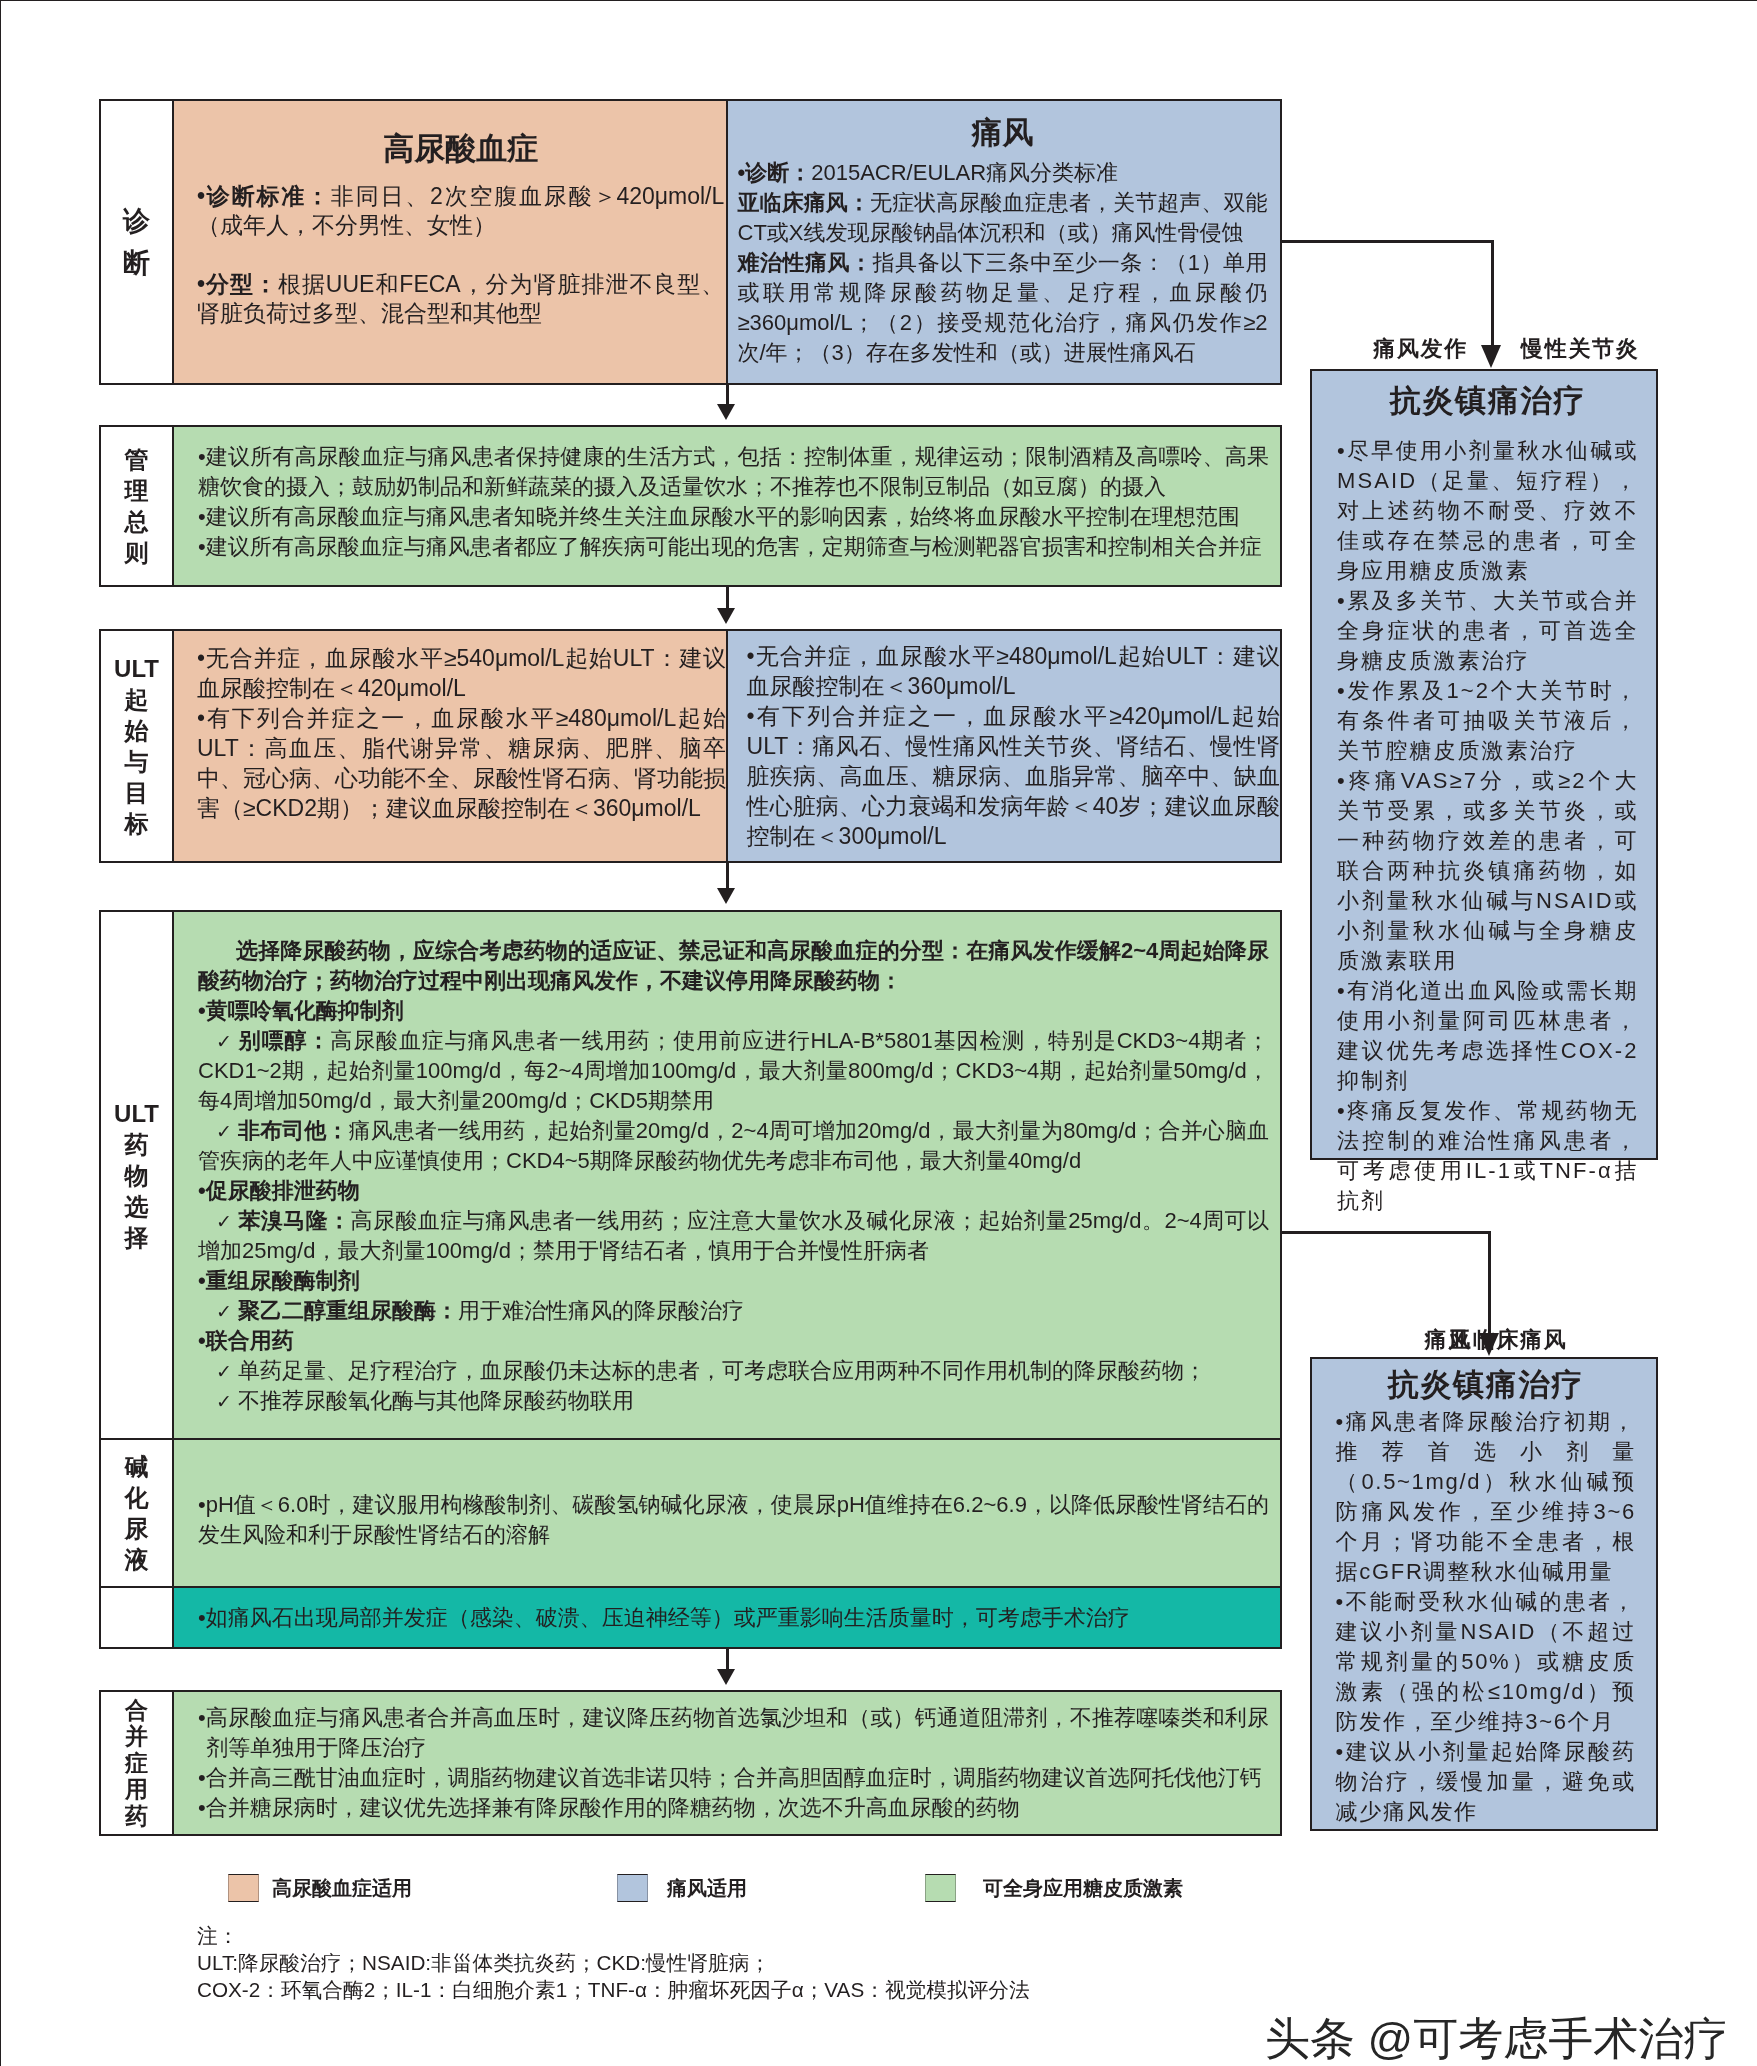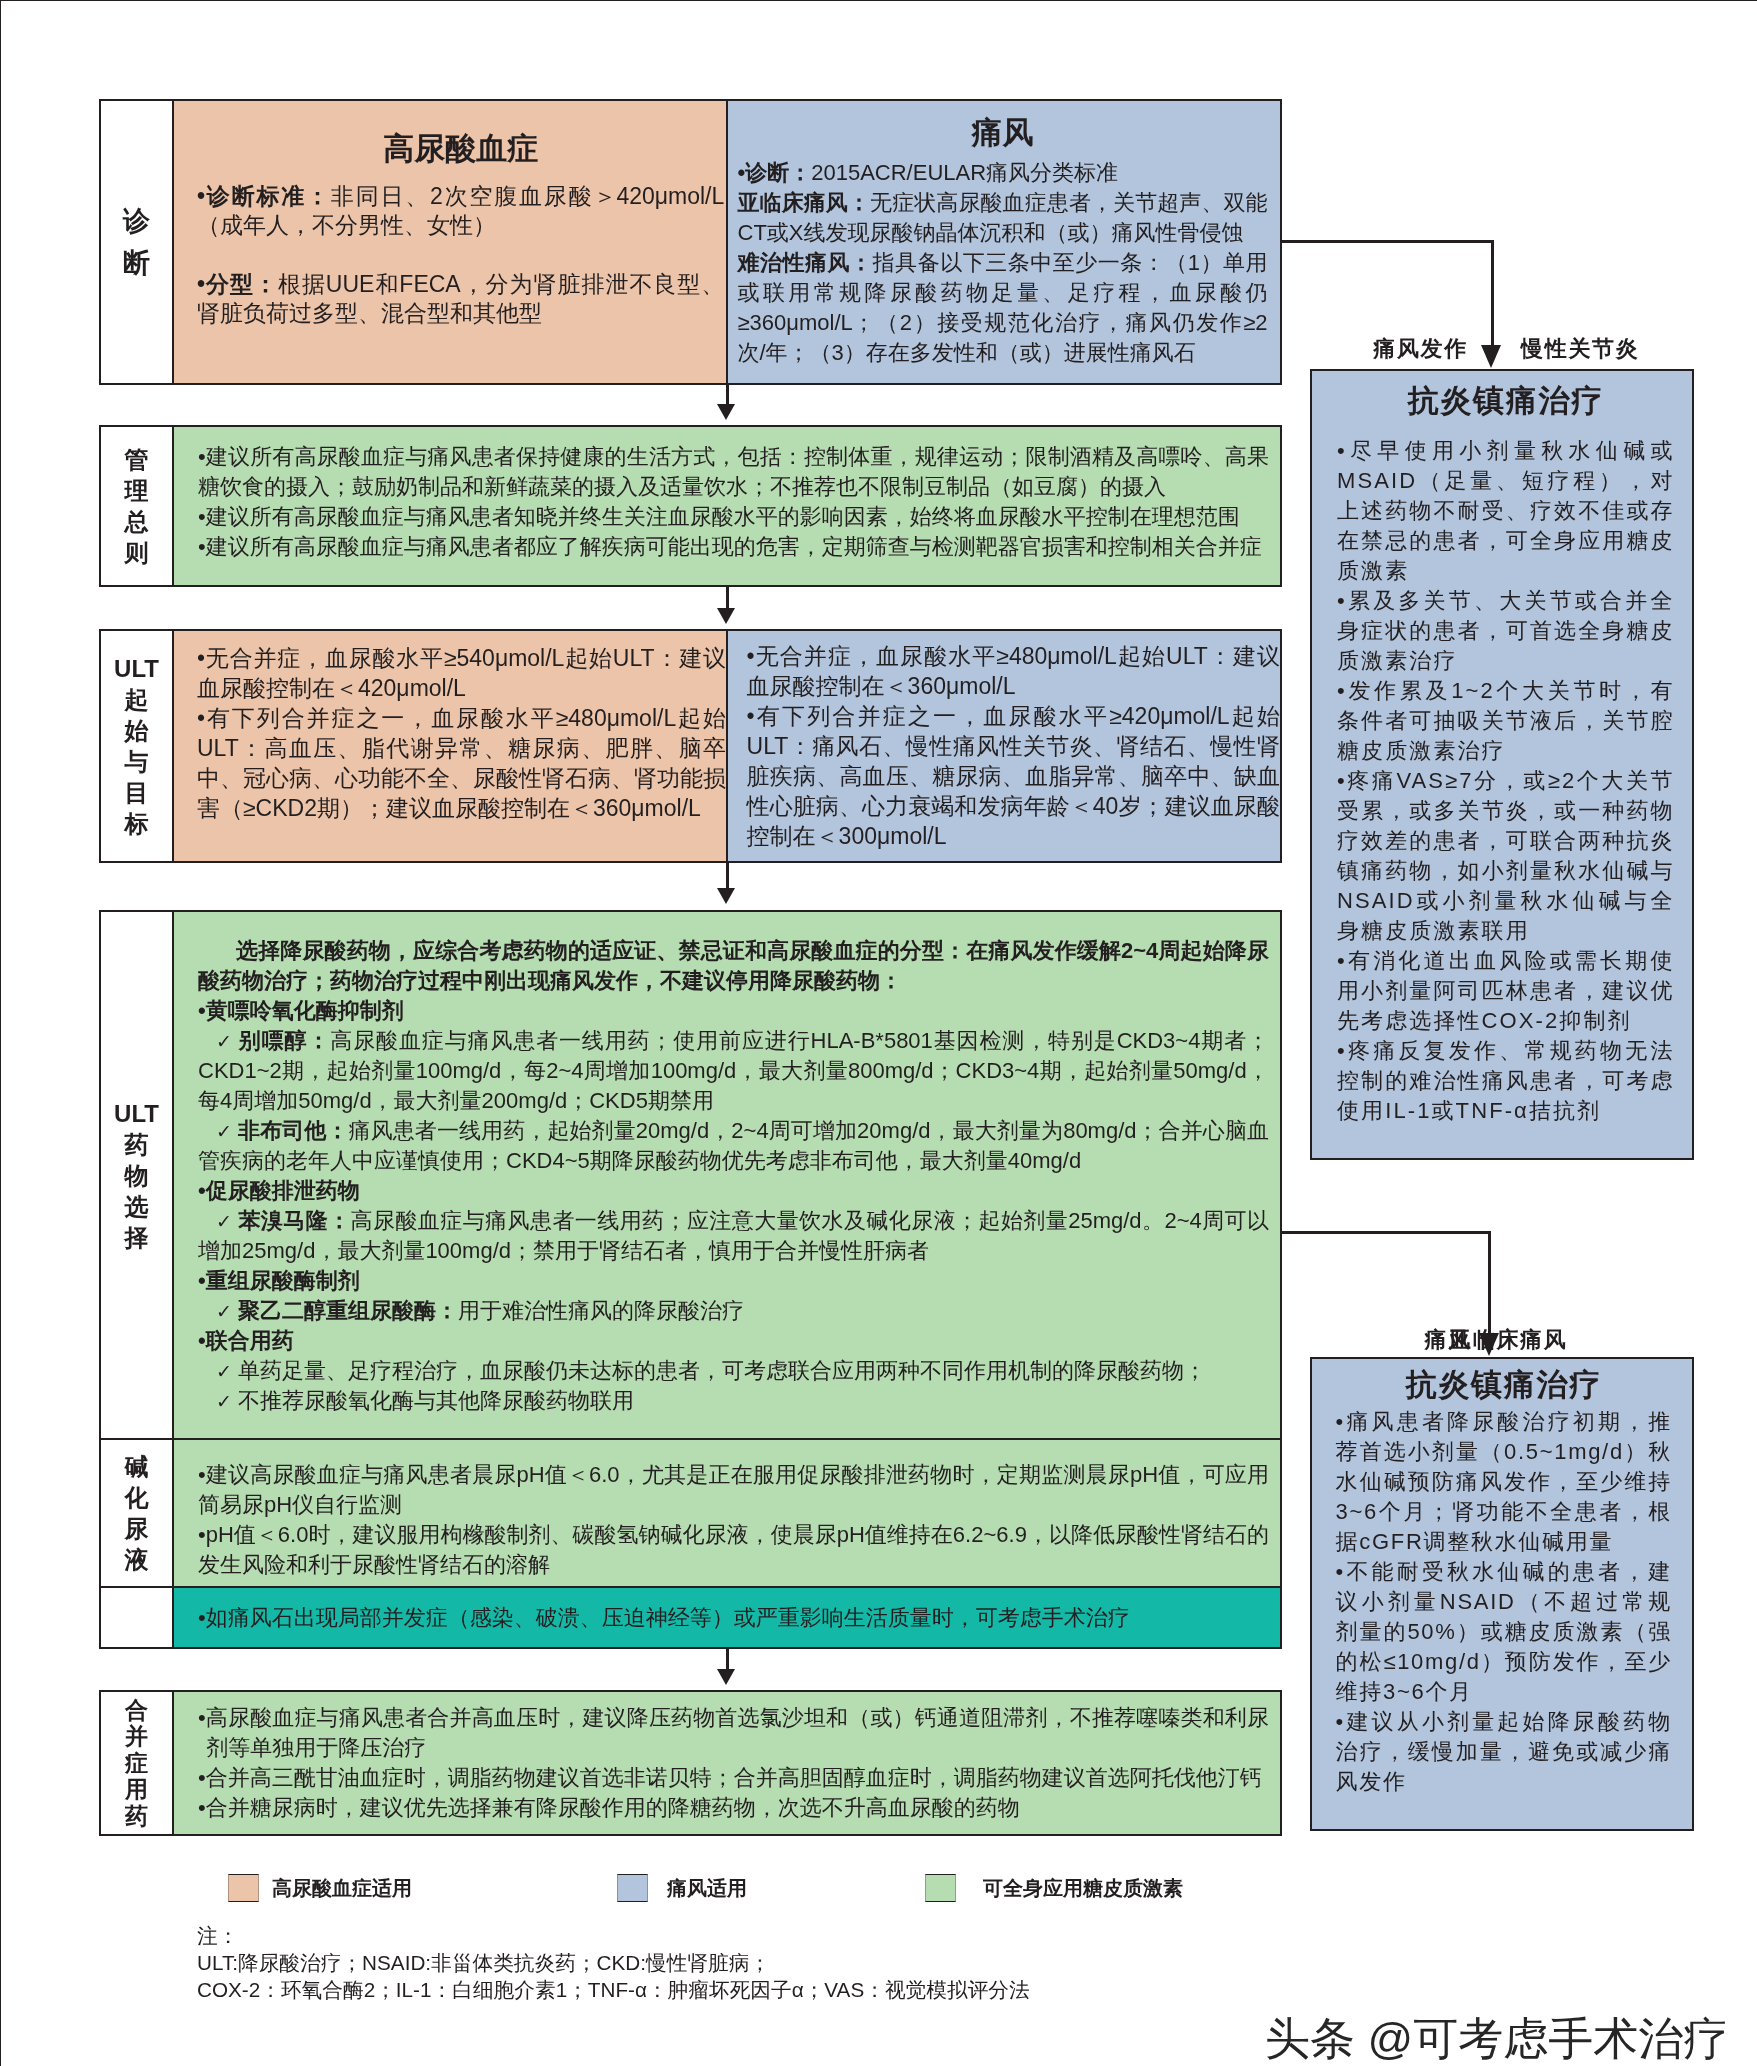--- a/index.html
+++ b/index.html
@@ -82,21 +82,21 @@
   #c2a { position: absolute; left: 1479px; top: 1333px; width: 0; height: 0;
          border-left: 10.3px solid transparent; border-right: 10.3px solid transparent; border-top: 23.6px solid #231f20; }
   .branch { position: absolute; font-weight: bold; font-size: 22px; line-height: 29px; letter-spacing: 1.7px; white-space: nowrap; }
   .branch.left { width: 132px; text-align: right; }
   #c1l { left: 1336px; top: 334px; }
   #c1r { left: 1521px; top: 334px; }
   #c2l { left: 1340px; top: 1325px; }
   #c2r { left: 1449px; top: 1325px; }
 
   
-  .panel { position: absolute; left: 1310px; width: 384px; border: 2.5px solid #231f20; }
+  .panel { position: absolute; left: 1310px; width: 348px; border: 2.5px solid #231f20; }
   .panel-title { font-weight: bold; font-size: 31px; line-height: 41px; text-align: center; letter-spacing: 1.7px; }
   .panel-item { font-size: 22px; line-height: 30px; letter-spacing: 2.1px; text-align: justify; }
   #p1 { top: 369px; height: 791px; padding: 9px 17.4px 0 25px; }
   #p1 .panel-title { margin-bottom: 14.5px; }
   #p2 { top: 1357px; height: 474px; padding: 5px 20px 0 23.6px; }
   #p2 .panel-title { margin-bottom: 2.1px; }
   #p2 .panel-item { letter-spacing: 1.7px; }
 
   
   .swatch { position: absolute; width: 31px; height: 28px; border-top: 1.7px solid #231f20; border-bottom: 1.7px solid #231f20;
@@ -207,21 +207,20 @@
 </section>
 
 <section class="row" id="row-alk">
   <div class="row-label">
     <span>碱</span>
     <span>化</span>
     <span>尿</span>
     <span>液</span>
   </div>
   <div class="cell green single" style="background-color: rgb(182, 220, 177);">
-    <p>•建议高尿酸血症与痛风患者晨尿pH值＜6.0，尤其是正在服用促尿酸排泄药物时，定期监测晨尿pH值，可应用简易尿pH仪自行监测</p>
     <p>•pH值＜6.0时，建议服用枸橼酸制剂、碳酸氢钠碱化尿液，使晨尿pH值维持在6.2~6.9，以降低尿酸性肾结石的发生风险和利于尿酸性肾结石的溶解</p>
   </div>
 </section>
 
 <section class="row" id="row-surg">
   <div class="row-label"></div>
   <div class="cell green single" style="background-color: #14b8a6;">
     <p>•如痛风石出现局部并发症（感染、破溃、压迫神经等）或严重影响生活质量时，可考虑手术治疗</p>
   </div>
 </section>

